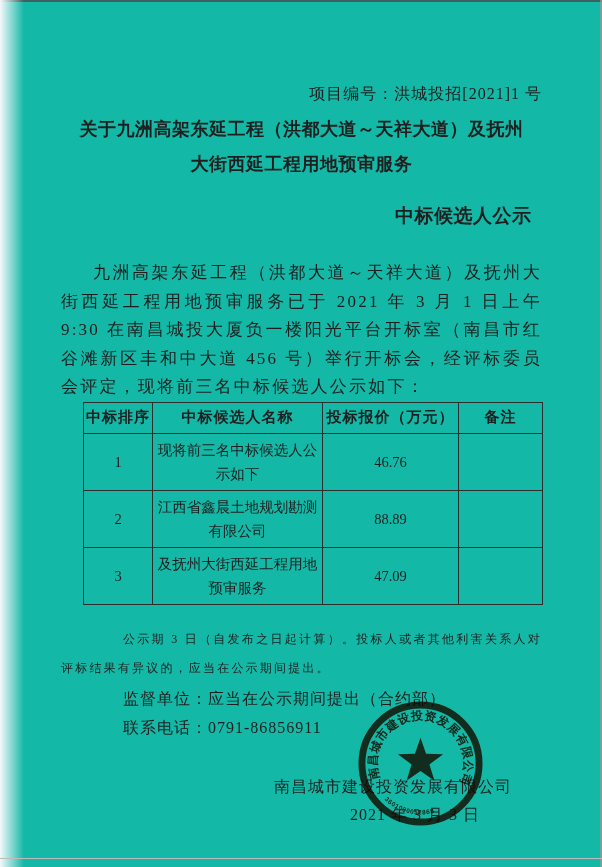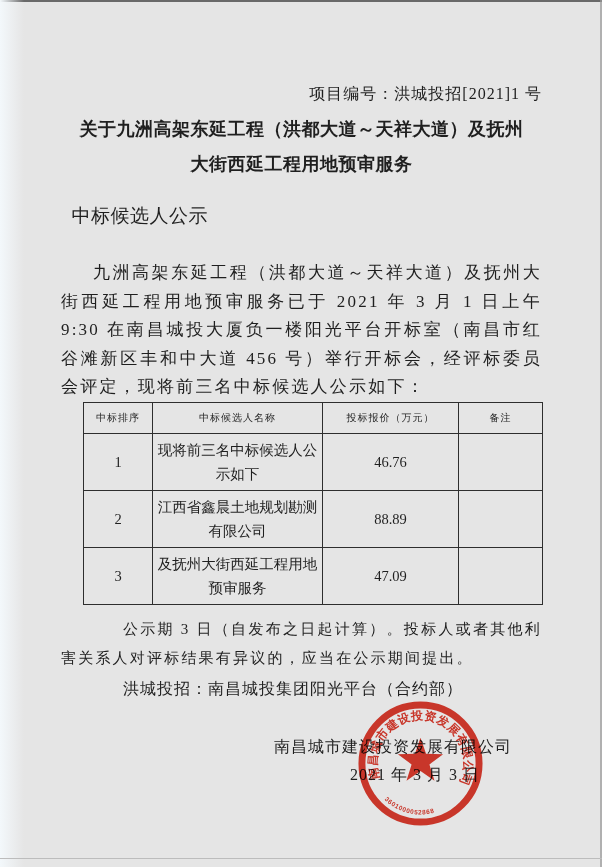--- a/index.html
+++ b/index.html
@@ -1,48 +1,48 @@
 <!DOCTYPE html>
 <html><head>
 <meta charset="utf-8">
 <style>
   * { margin: 0; padding: 0; box-sizing: border-box; }
   html, body { width: 602px; height: 867px; overflow: hidden; }
   body { background: #ffffff; font-family: "Liberation Serif", "DejaVu Serif", serif; color: #1f1f1f; }
 
-  .page { position: relative; width: 602px; height: 867px; background: #e5e5e5; }
+  .page { position: relative; width: 602px; height: 867px; background: #14b8a6; }
 
   
   .edge-top    { position: absolute; top: 0; left: 0; width: 602px; height: 2px; background: #4a4a4a; opacity: .8; }
   .edge-bottom { position: absolute; top: 858px; left: 0; width: 602px; height: 1px; background: #bcbcbc; }
   .edge-right  { position: absolute; top: 0; right: 0; width: 2px; height: 867px; background: #9a9a9a; opacity: .7; }
   .edge-left   { position: absolute; top: 0; left: 0; width: 24px; height: 867px; background: linear-gradient(to right, #f3f8fb, rgba(255,255,255,0)); }
 
   .content { position: absolute; inset: 0; padding: 0 60px 0 61px; }
 
   .project-no { margin-top: 84px; font-size: 16px; line-height: 20px; text-align: right; letter-spacing: 1px; }
 
   .title    { width: 460px; margin: 8px auto 15px; font-size: 18px; font-weight: bold; letter-spacing: .5px;
               line-height: 35px; text-align: center; }
-  .subtitle { width: 460px; margin: 16px auto; font-size: 19px; font-weight: normal; letter-spacing: .5px;
-              line-height: 35px; text-align: left; }
+  .subtitle { width: 460px; margin: 16px auto; font-size: 19px; font-weight: bold; letter-spacing: .5px;
+              line-height: 35px; text-align: right; }
 
   .intro { margin-top: 26px; font-size: 17px; line-height: 28.5px; letter-spacing: 2.2px;
            text-align: justify; text-indent: 32px; }
 
   table.candidates { margin-left: 22px; width: 459px; border-collapse: collapse; table-layout: fixed; }
   table.candidates th, table.candidates td { border: 1px solid #2e2e2e; text-align: center; vertical-align: middle; }
-  table.candidates th { font-weight: normal; font-size: 10px; height: 31px; letter-spacing: 1px; }
+  table.candidates th { font-weight: bold; font-size: 15px; height: 31px; letter-spacing: 1px; }
   table.candidates td { font-size: 14.5px; height: 57px; line-height: 24px; padding: 2px 4px; }
   .col-rank  { width: 69px; }
   .col-name  { width: 170px; }
   .col-price { width: 136px; }
   .col-note  { width: 84px; }
 
-  .notice { margin-top: 10px; font-size: 15px; line-height: 29.5px; letter-spacing: 2.2px;
+  .notice { margin-top: 20px; font-size: 12px; line-height: 29.5px; letter-spacing: 2.2px;
             text-align: justify; text-indent: 62px; }
   .supervisor, .phone { margin-left: 62px; font-size: 16px; line-height: 29.5px; letter-spacing: 1px; }
 
   .signature { margin-top: 30px; padding-right: 30px; text-align: right; }
   .sig-company { font-size: 16px; line-height: 28px; letter-spacing: 1px; }
   .sig-date    { font-size: 16px; line-height: 28px; letter-spacing: 1px; padding-right: 32px; }
 
   .seal { position: absolute; left: 353px; top: 696px; width: 135px; height: 135px;
           mix-blend-mode: multiply; opacity: .92; pointer-events: none; }
   .seal text { font-family: "Liberation Sans", "DejaVu Sans", sans-serif; }
@@ -99,21 +99,22 @@
         <tr>
           <td>3</td>
           <td>及抚州大街西延工程用地预审服务</td>
           <td>47.09</td>
           <td></td>
         </tr>
       </tbody>
     </table>
 
     <p class="notice">公示期 3 日（自发布之日起计算）。投标人或者其他利害关系人对评标结果有异议的，应当在公示期间提出。</p>
-    <p class="supervisor">洪城投招：南昌城投集团阳光平台（合约部）</p>
+    <p class="supervisor">监督单位：应当在公示期间提出（合约部）</p>
+    <p class="phone">联系电话：0791-86856911</p>
 
     <div class="signature">
       <div class="sig-company">南昌城市建设投资发展有限公司</div>
       <div class="sig-date">2021 年 3 月 3 日</div>
     </div>
 
   </div>
 
   <svg class="seal" viewBox="0 0 136 136" xmlns="http://www.w3.org/2000/svg">
     <defs>

